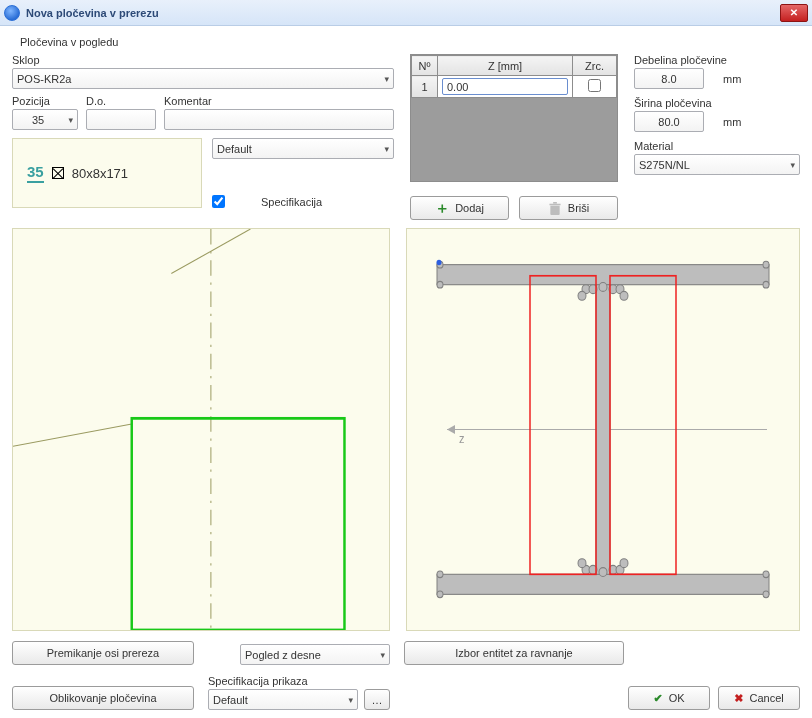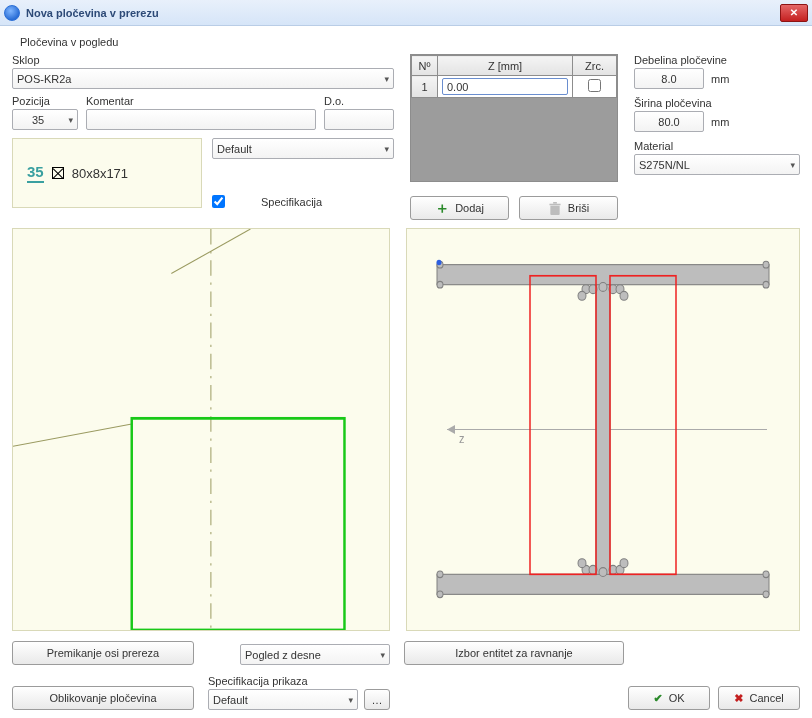--- a/index.html
+++ b/index.html
@@ -52,21 +52,21 @@
 .table-zone th.no { width:26px; }
 .table-zone th.zrc { width:44px; }
 
 .btns-row { display:flex; gap:10px; margin-top:14px; }
 .btn { height:24px; border:1px solid #9b9b9b; background:linear-gradient(#fff,#e9e9e9); border-radius:3px; padding: 0 10px; display:flex; align-items:center; gap:6px; cursor:pointer; }
 .btn.disabled { color:#9a9a9a; cursor:default; }
 .btn .ico { width:14px; height:14px; display:flex; align-items:center; justify-content:center; }
 .plus-ico { color:#2b8a2b; font-weight:bold; font-size:15px; }
 .trash-ico svg { width:12px; height:13px; }
 
-.right-field { display:flex; align-items:center; gap:7px; }
+.right-field { display:flex; align-items:center; gap:19px; }
 .right-field input { width:70px; text-align:center; }
 .unit { color:#333; }
 
 .footer-row { display:flex; align-items:flex-end; gap:14px; margin-top:10px; }
 .footer-row .btn { height:24px; padding:0 10px; }
 .footer-right { margin-left:auto; display:flex; gap:8px; }
 .ok-check { color:#2b8a2b; font-weight:bold; }
 .x-red { color:#c42020; font-weight:bold; }
 
 .preview svg { position:absolute; inset:0; width:100%; height:100%; }
@@ -98,27 +98,27 @@
       </div>
       <div class="field-row">
         <div class="field-col" style="width:66px;">
           <span class="label">Pozicija</span>
           <span class="select-wrap">
             <select style="width:66px;text-align:center;">
               <option>35</option>
             </select>
           </span>
         </div>
+        <div class="field-col" style="width:70px;">
+          <span class="label">D.o.</span>
+          <input type="text" style="width: 70px;" value="">
+        </div>
         <div class="field-col" style="flex:1;">
           <span class="label">Komentar</span>
           <input type="text" style="width: 100%;" value="">
-        </div>
-        <div class="field-col" style="width:70px;">
-          <span class="label">D.o.</span>
-          <input type="text" style="width: 70px;" value="">
         </div>
       </div>
 
       <div style="display:flex; gap:10px;">
         <div class="info-box" style="flex:0 0 190px;">
           <span class="num">35</span>
           <span class="rect"></span>
           <span class="dims">80x8x171</span>
         </div>
         <div style="flex:1; display:flex; flex-direction:column;">

